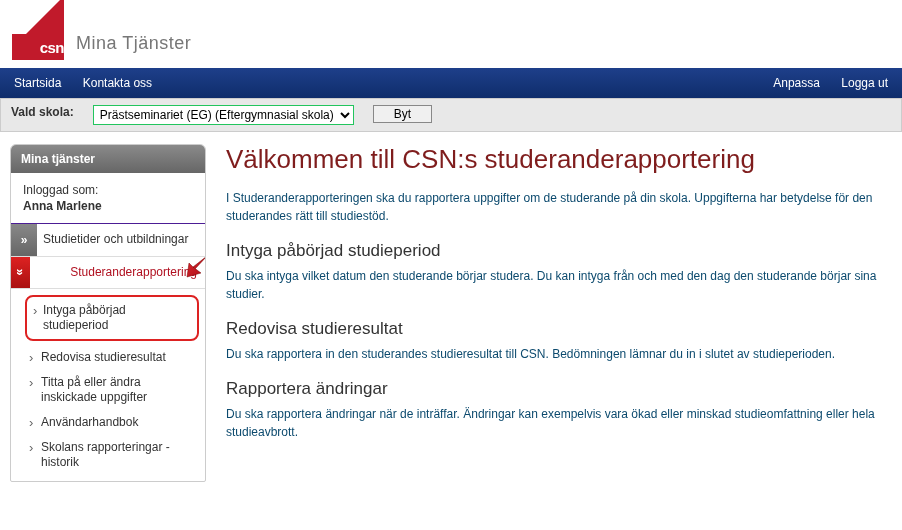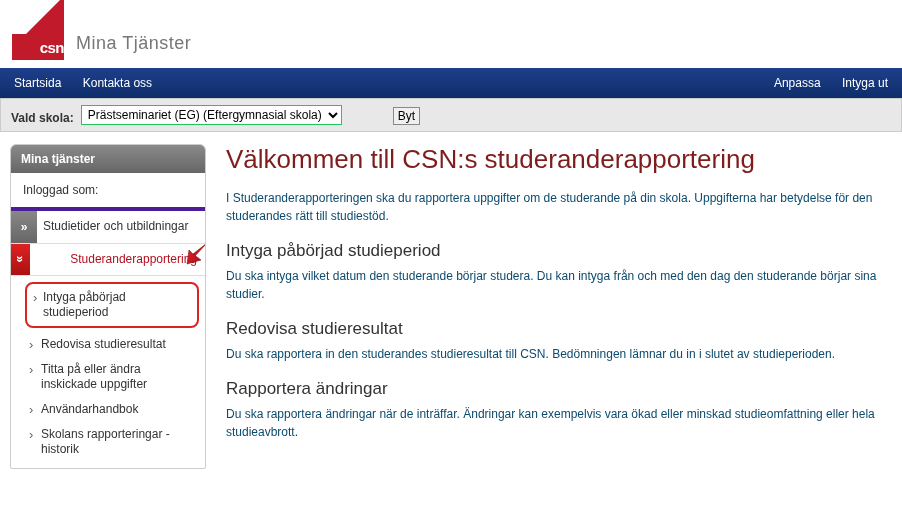--- a/index.html
+++ b/index.html
@@ -12,30 +12,30 @@
   .logo-text { position: absolute; left: 8px; bottom: 0; color: #fff; font-weight: bold; font-size: 15px; letter-spacing: -0.5px;}
   .logo-box { position:absolute; left:0; bottom:-2px; width:52px; height:26px; background:#c11a2b; display:flex; align-items:center; justify-content:flex-end;}
   .site-title { font-size: 18px; color: #777; font-weight: normal; margin-left: 12px; margin-bottom: 4px; letter-spacing: 0.5px;}
   
   
   .topnav { background: linear-gradient(#1e3f8a, #0f2d6b); display: flex; justify-content: space-between; padding: 0 14px; height: 30px; align-items: center; gap: 48px; }
   .topnav a { color: #fff; text-decoration: none; font-size: 12px; margin-right: 18px; }
   .topnav .right a { margin-right: 0; margin-left: 18px; }
   
   
-  .schoolbar { background: #e8e8e8; border: 1px solid #ccc; margin: 0; padding: 6px 10px; display: flex; align-items: flex-end; gap: 7px;}
+  .schoolbar { background: #e8e8e8; border: 1px solid #ccc; margin: 0; padding: 6px 10px; display: flex; align-items: flex-start; gap: 19px;}
   .schoolbar label { font-weight: bold; font-size: 12px; }
   .schoolbar select { font-size: 12px; padding: 1px 2px; border:1px solid #22c55e; background:#fff;}
-  .schoolbar button { font-size: 12px; padding: 1px 4px; border:1px solid #888; background:#f0f0f0; cursor:pointer;margin-left:44px;}
+  .schoolbar button { font-size: 12px; padding: 1px 20px; border:1px solid #888; background:#f0f0f0; cursor:pointer;}
   
   
   .layout { display: flex; padding: 12px 10px 20px 10px; gap: 20px; }
   .sidebar { width: 196px; flex-shrink: 0; border: 1px solid #ccc; border-radius: 6px 6px 2px 2px; overflow: hidden; background:#fff;}
   .sidebar-header { background: linear-gradient(#8a8a8a, #666); color: #fff; font-weight: bold; padding: 7px 10px; font-size: 12px; }
-  .sidebar-userblock { padding: 10px 12px; font-size: 12px; border-bottom: 4px solid #4c1d95;}
+  .sidebar-userblock { padding: 10px 12px; font-size: 12px; border-bottom: 1px solid #4c1d95;}
   .sidebar-userblock .name { font-weight: bold; display:block; margin-top:2px;}
   
   .sidebar-item { display: flex; align-items: flex-start; border-bottom: 1px solid #ddd; font-size: 12px; color: #333; cursor: pointer; background:#fff;}
   .sidebar-item .chev-box { width: 26px; align-self: stretch; display:flex; align-items:center; justify-content:center; color:#fff; font-weight:bold; }
   .sidebar-item.collapsed .chev-box { background: linear-gradient(#888,#666); }
   .sidebar-item.expanded .chev-box { background: linear-gradient(#d22,#a11); }
   .sidebar-item .item-label { padding: 8px 8px 8px 6px; flex:1; line-height:1.3;}
   .sidebar-item.expanded .item-label { color: #b01020; }
   .chev-double { font-size:12px; line-height:1; }
   
@@ -67,38 +67,39 @@
   <span class="site-title">Mina Tjänster</span>
 </div>
 
 <div class="topnav">
   <div class="left">
     <a href="#">Startsida</a>
     <a href="#">Kontakta oss</a>
   </div>
   <div class="right">
     <a href="#">Anpassa</a>
-    <a href="#">Intyga ut</a>
+    <a href="#">Logga ut</a>
   </div>
 </div>
 
 <div class="schoolbar">
   <label>Vald skola:</label>
   <select>
     <option>Prästseminariet (EG) (Eftergymnasial skola)</option>
   </select>
   <button>Byt</button>
 </div>
 
 <div class="layout">
 
   <div class="sidebar">
     <div class="sidebar-header">Mina tjänster</div>
     <div class="sidebar-userblock">
       <span>Inloggad som:</span>
+      <span class="name">Anna Marlene</span>
     </div>
 
     <div class="sidebar-item collapsed">
       <div class="chev-box">
           <span class="chev-double">»</span>
         </div>
       <div class="item-label">Studietider och utbildningar</div>
     </div>
 
     <div class="sidebar-item expanded arrow-callout">

